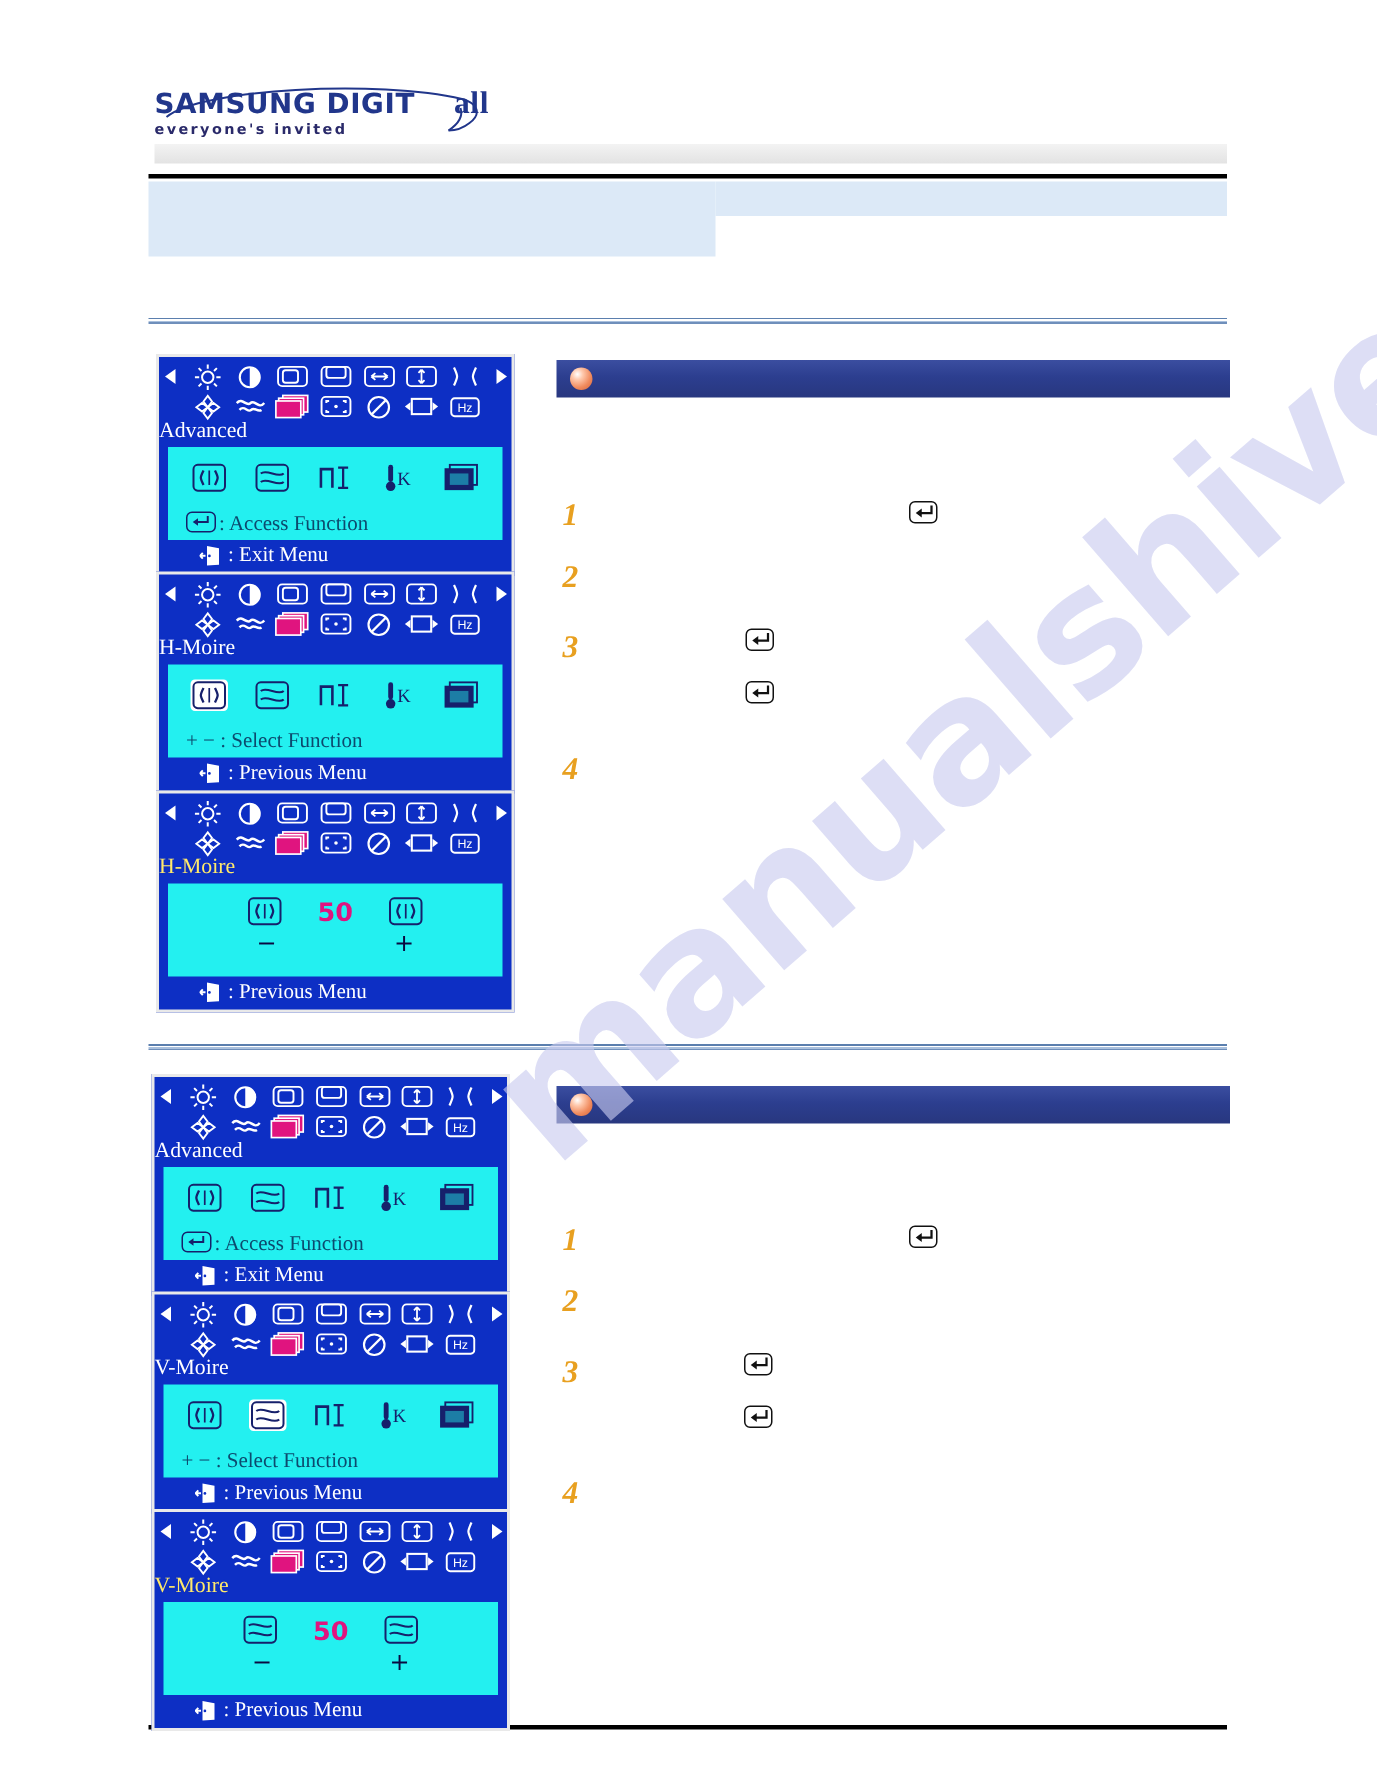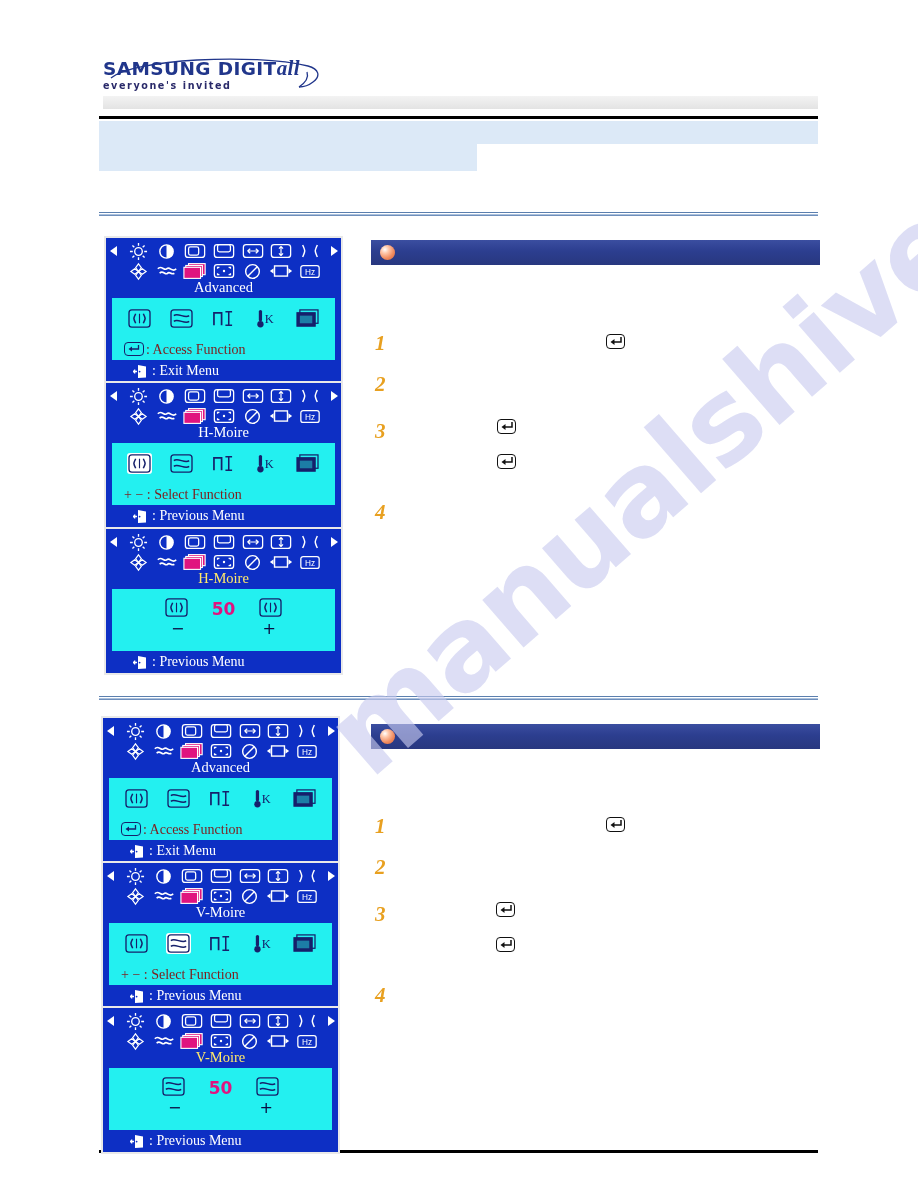--- a/index.html
+++ b/index.html
@@ -27,21 +27,21 @@
     letter-spacing:-2px;
   }
 
   
   .logo-wrap{position:absolute;left:103px;top:58px;width:240px;height:50px;z-index:3;}
   .logo-top{
     font-family:"DejaVu Sans", sans-serif;
     font-size:18.5px;font-weight:700;color:#21368b;letter-spacing:.4px;
     line-height:20px;white-space:nowrap;
   }
-  .logo-top .it{font-family:"Liberation Serif",serif;font-style:italic;font-size:21px;}
+  .logo-top .it{font-family:"Liberation Serif",serif;font-size:21px;margin-left:26px;}
   .logo-sub{
     font-family:"DejaVu Sans", sans-serif;
     font-size:9.6px;font-weight:700;color:#2a2a6a;
     letter-spacing:1.6px;line-height:12px;margin-top:1px;white-space:nowrap;
   }
   .logo-swoosh{
     position:absolute;left:0px;top:-2px;width:222px;height:34px;
   }
 
   .hdr-gray{
@@ -128,32 +128,32 @@
     grid-auto-rows:20px;align-items:center;justify-items:center;text-align:center;
   }
   .arrow-l,.arrow-r{
     position:absolute;top:8px;width:0;height:0;
     border-top:5px solid transparent;border-bottom:5px solid transparent;
   }
   .arrow-l{left:4px;border-right:7px solid #ffffff;}
   .arrow-r{right:3px;border-left:7px solid #ffffff;}
 
   .osd-title{
-    text-align:center;color:#ffffff;font-size:14.5px;line-height:15px;
+    text-align:left;color:#ffffff;font-size:14.5px;line-height:15px;
     margin-top:-2px;text-shadow:0 0 1px #0d2fc4;
   }
   .osd-title.amber{color:#ffe96b;}
   .osd-panel{
     background:#23f0f0;margin:3px 6px 0 6px;position:relative;
   }
   .osd-funcrow{
     height:41px;display:flex;align-items:center;justify-content:center;gap:17px;
   }
   .osd-hint{
-    height:21px;line-height:21px;padding-left:12px;color:#7f1d1d;font-size:14px;
+    height:21px;line-height:21px;padding-left:12px;color:#0c4a6e;font-size:14px;
     white-space:nowrap;
   }
   .osd-foot{
     height:22px;line-height:22px;padding-left:27px;color:#ffffff;font-size:14px;
     white-space:nowrap;
   }
   .osd-sliderpanel{
     background:#23f0f0;margin:3px 6px 0 6px;height:62px;position:relative;
   }
   .sld-val{

